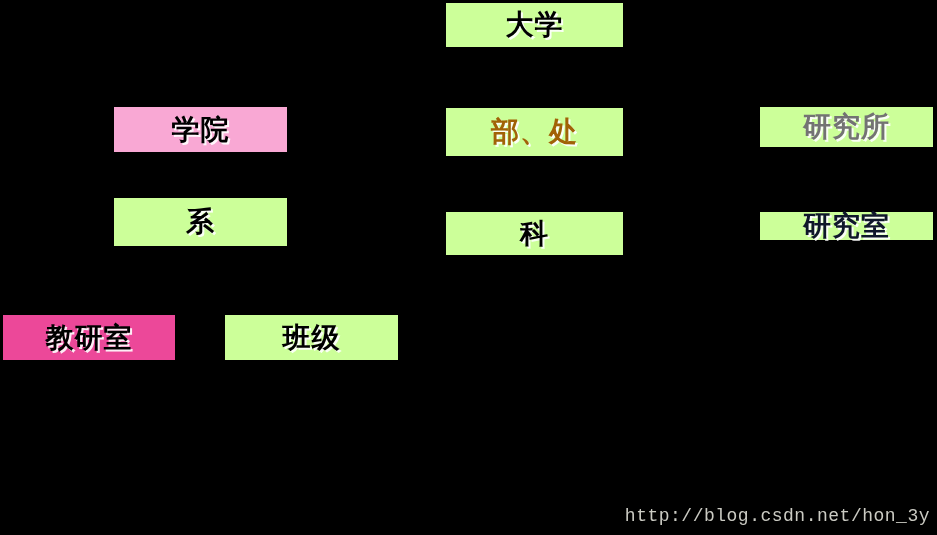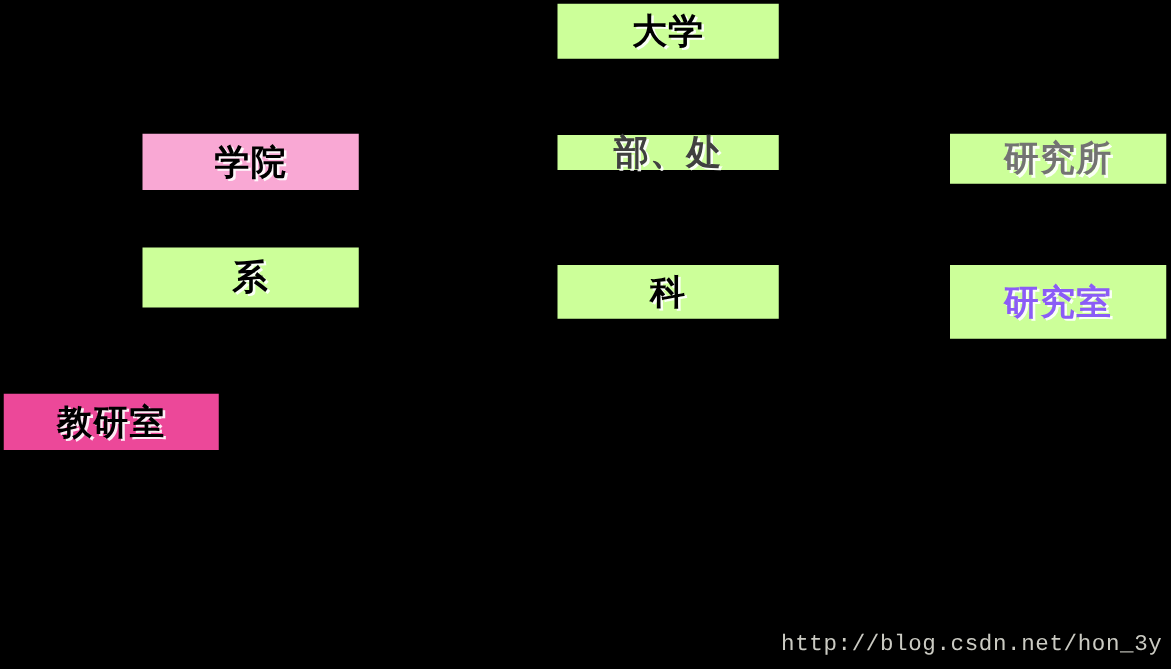--- a/index.html
+++ b/index.html
@@ -40,22 +40,23 @@
     font-family: "Liberation Mono", "DejaVu Sans Mono", monospace;
     font-size: 18px;
     letter-spacing: 0.5px;
     color: #cbcbc3;
   }
 </style>
 </head>
 <body>
 
 <div id="canvas">
+    <div class="node" style="left: 225px; top: 315px; width: 173px; height: 45px; background: rgb(204, 255, 153); color: rgb(0, 0, 0);">班级</div>
     <div class="node" style="left: 3px; top: 315px; width: 172px; height: 45px; background: #ec4899; color: rgb(0, 0, 0);">教研室</div>
-    <div class="node" style="left: 760px; top: 212px; width: 173px; height: 59px; background: rgb(204, 255, 153); color: #8b5cf6;">研究室</div>
+    <div class="node" style="left: 760px; top: 212px; width: 173px; height: 28px; background: rgb(204, 255, 153); color: #0f172a;">研究室</div>
     <div class="node" style="left: 446px; top: 212px; width: 177px; height: 43px; background: rgb(204, 255, 153); color: rgb(0, 0, 0);">科</div>
     <div class="node" style="left: 114px; top: 198px; width: 173px; height: 48px; background: rgb(204, 255, 153); color: rgb(0, 0, 0);">系</div>
     <div class="node" style="left: 760px; top: 107px; width: 173px; height: 40px; background: rgb(204, 255, 153); color: #737373;">研究所</div>
-    <div class="node" style="left: 446px; top: 108px; width: 177px; height: 28px; background: rgb(204, 255, 153); color: #404040;">部、处</div>
+    <div class="node" style="left: 446px; top: 108px; width: 177px; height: 48px; background: rgb(204, 255, 153); color: #a16207;">部、处</div>
     <div class="node" style="left: 114px; top: 107px; width: 173px; height: 45px; background: #f9a8d4; color: rgb(0, 0, 0);">学院</div>
     <div class="node" style="left: 446px; top: 3px; width: 177px; height: 44px; background: rgb(204, 255, 153); color: rgb(0, 0, 0);">大学</div>
   <div class="watermark">http://blog.csdn.net/hon_3y</div>
 </div>
 
 </body></html>

